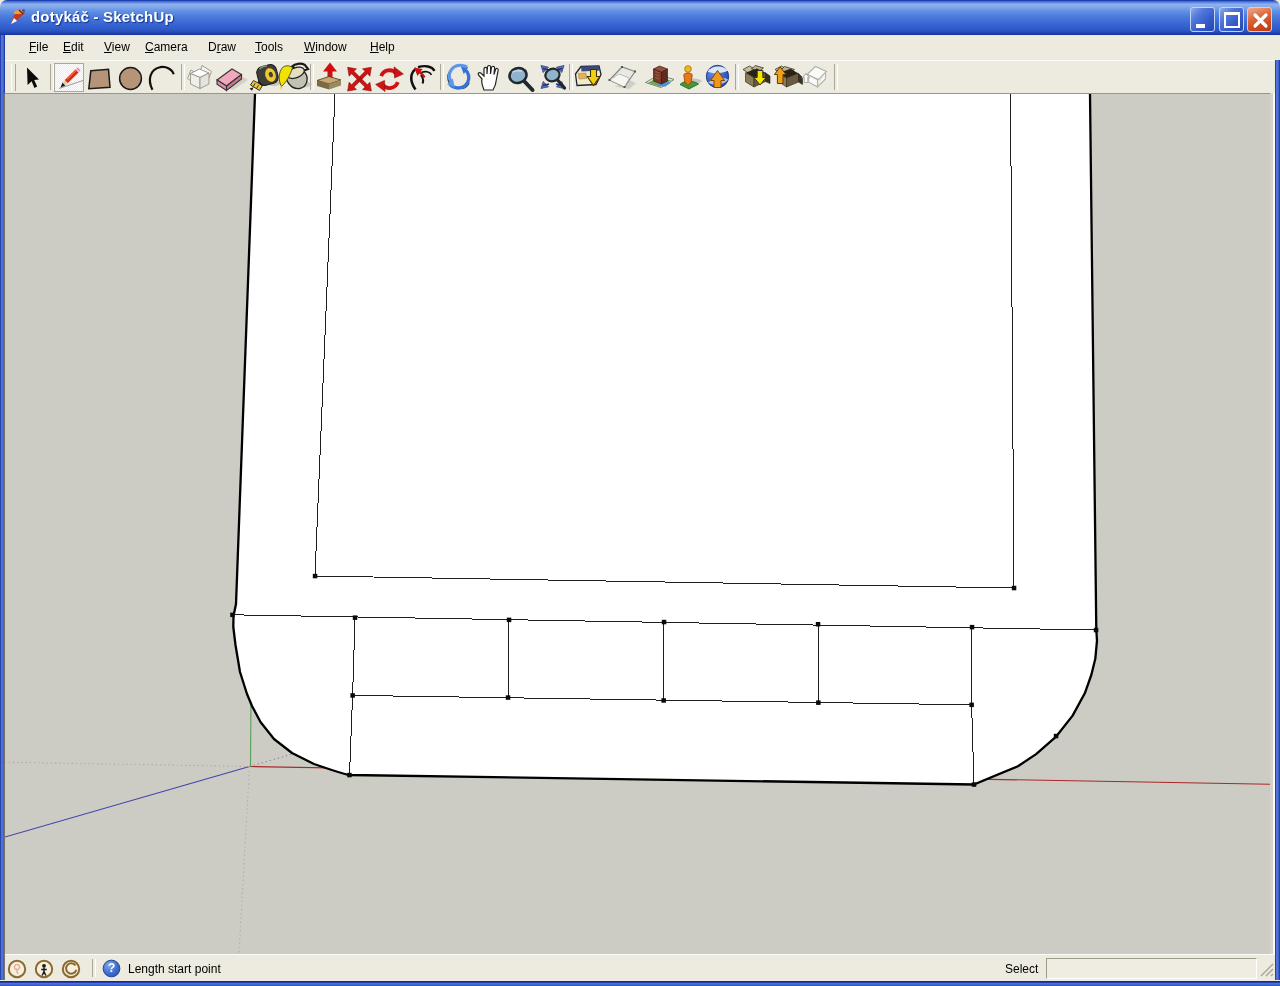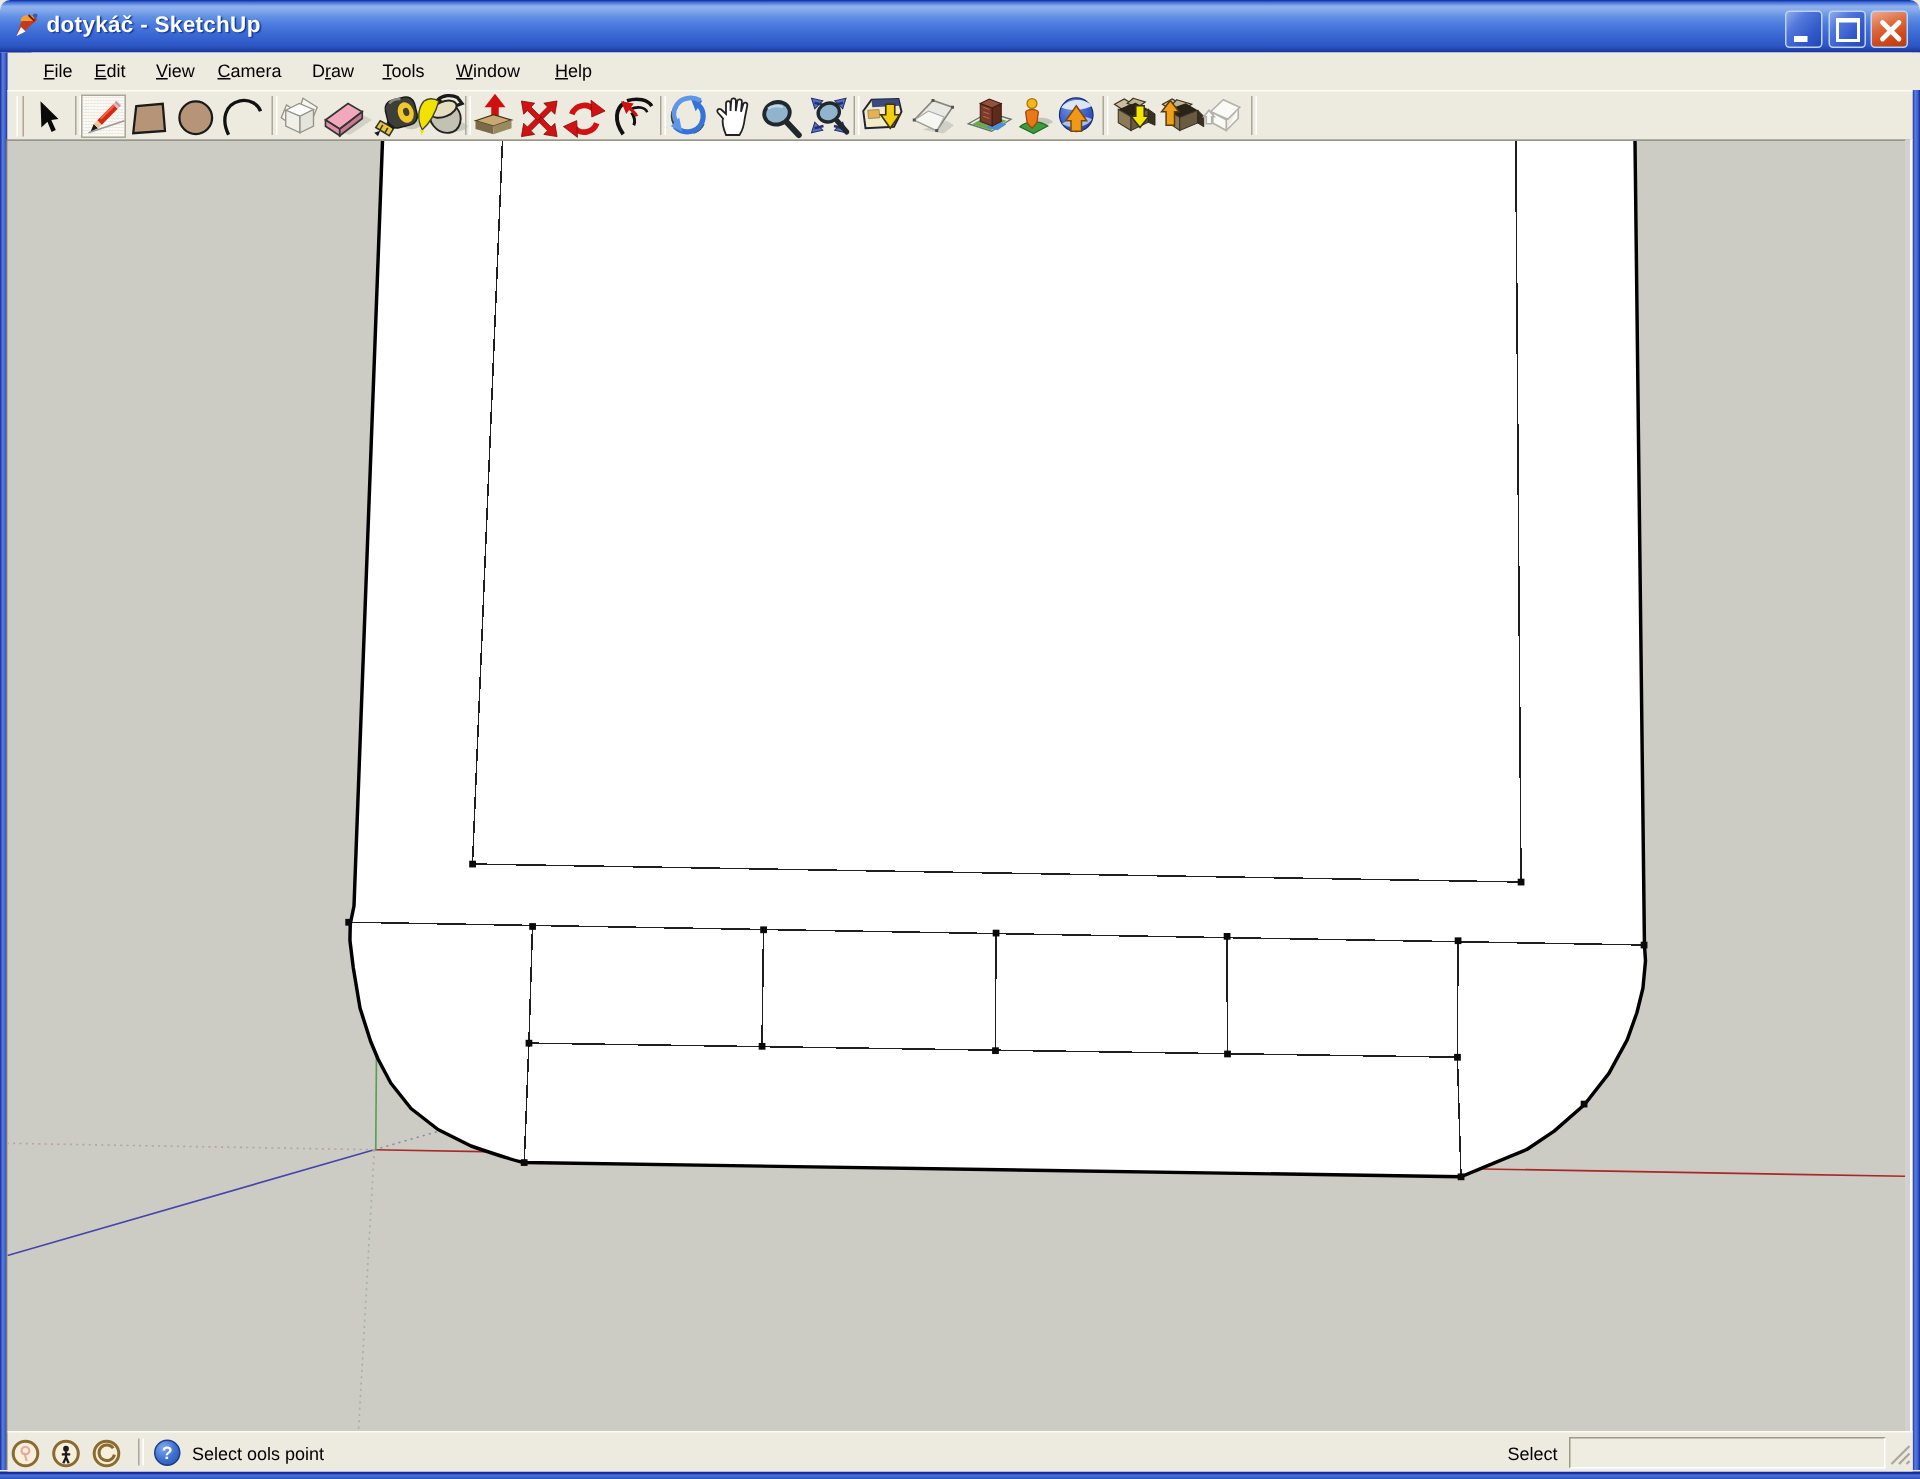--- a/index.html
+++ b/index.html
@@ -336,20 +336,20 @@
       <defs>
           <radialGradient id="qg" cx="0.35" cy="0.3" r="0.9">
         <stop offset="0" stop-color="#7FA8E8"></stop>
             <stop offset="0.55" stop-color="#3E6FD0"></stop>
             <stop offset="1" stop-color="#2350A8"></stop>
       </radialGradient>
         </defs>
       <circle cx="10" cy="10" r="8.8" fill="url(#qg)" stroke="#1A3C8C" stroke-width="1"></circle>
       <text x="10" y="14.2" text-anchor="middle" font-size="12.5" font-weight="bold" fill="#fff">?</text>
     </svg>
-    <div id="stext">Select ools point</div>
+    <div id="stext">Length start point</div>
     <div id="lenlabel">Select</div>
     <div id="lenbox"></div>
     <svg style="position:absolute;left:1255px;top:8px" width="14" height="14" viewBox="0 0 14 14">
       <path d="M13,1 L1,13 M13,6 L6,13 M13,11 L11,13" stroke="#ACA899" stroke-width="1.5"></path>
     </svg>
   </div>
 </div>
 
 </body></html>

